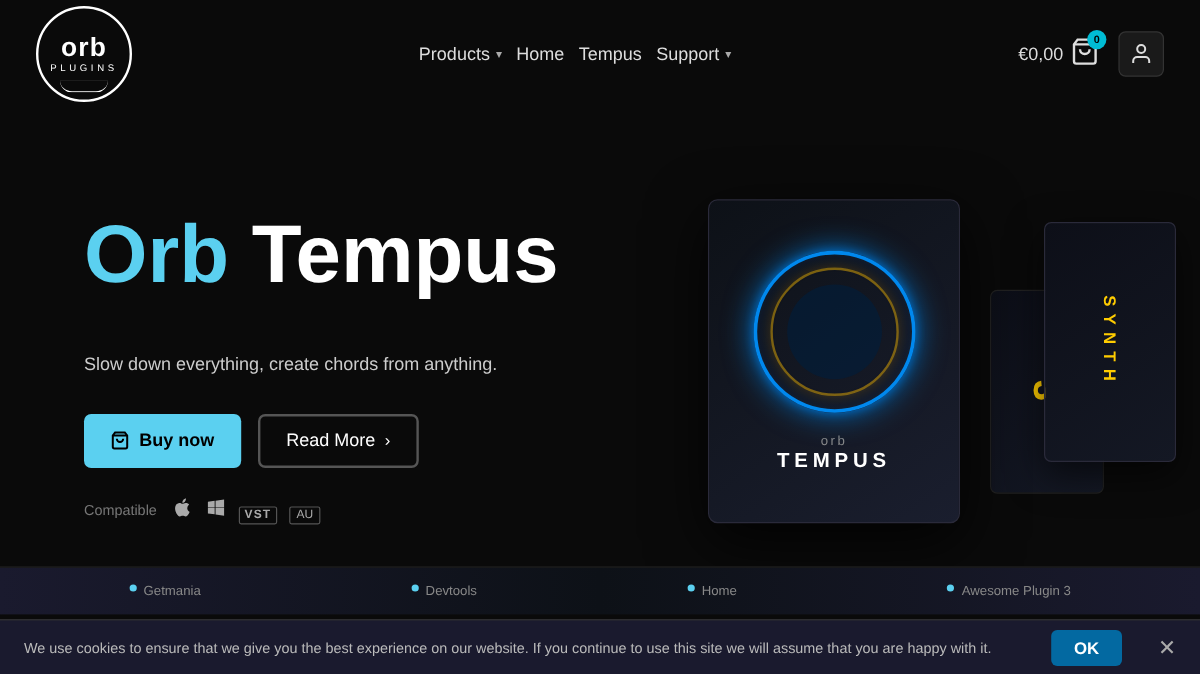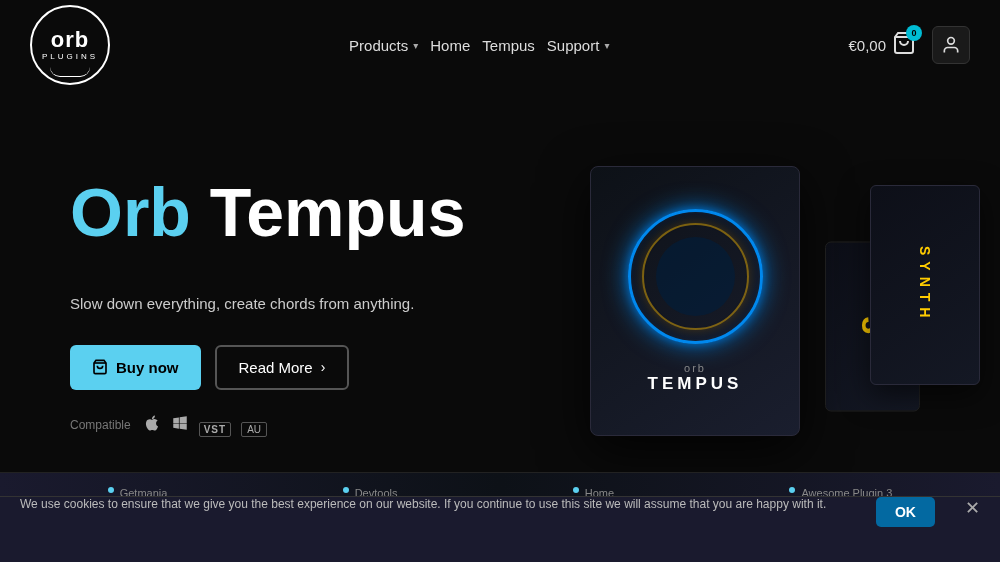--- a/index.html
+++ b/index.html
@@ -301,25 +301,25 @@
       align-items: center;
       justify-content: center;
     }
 
     
     .cookie-banner {
       position: absolute;
       bottom: 0;
       left: 0;
       right: 0;
-      height: 66px;
+      height: 46px;
       background: #1a1a2e;
       border-top: 1px solid #333;
       display: flex;
-      align-items: flex-start;
+      align-items: center;
       padding: 0 20px;
       gap: 20px;
       z-index: 100;
     }
 
     .cookie-text {
       font-size: 12px;
       color: #bbb;
       flex: 1;
     }

